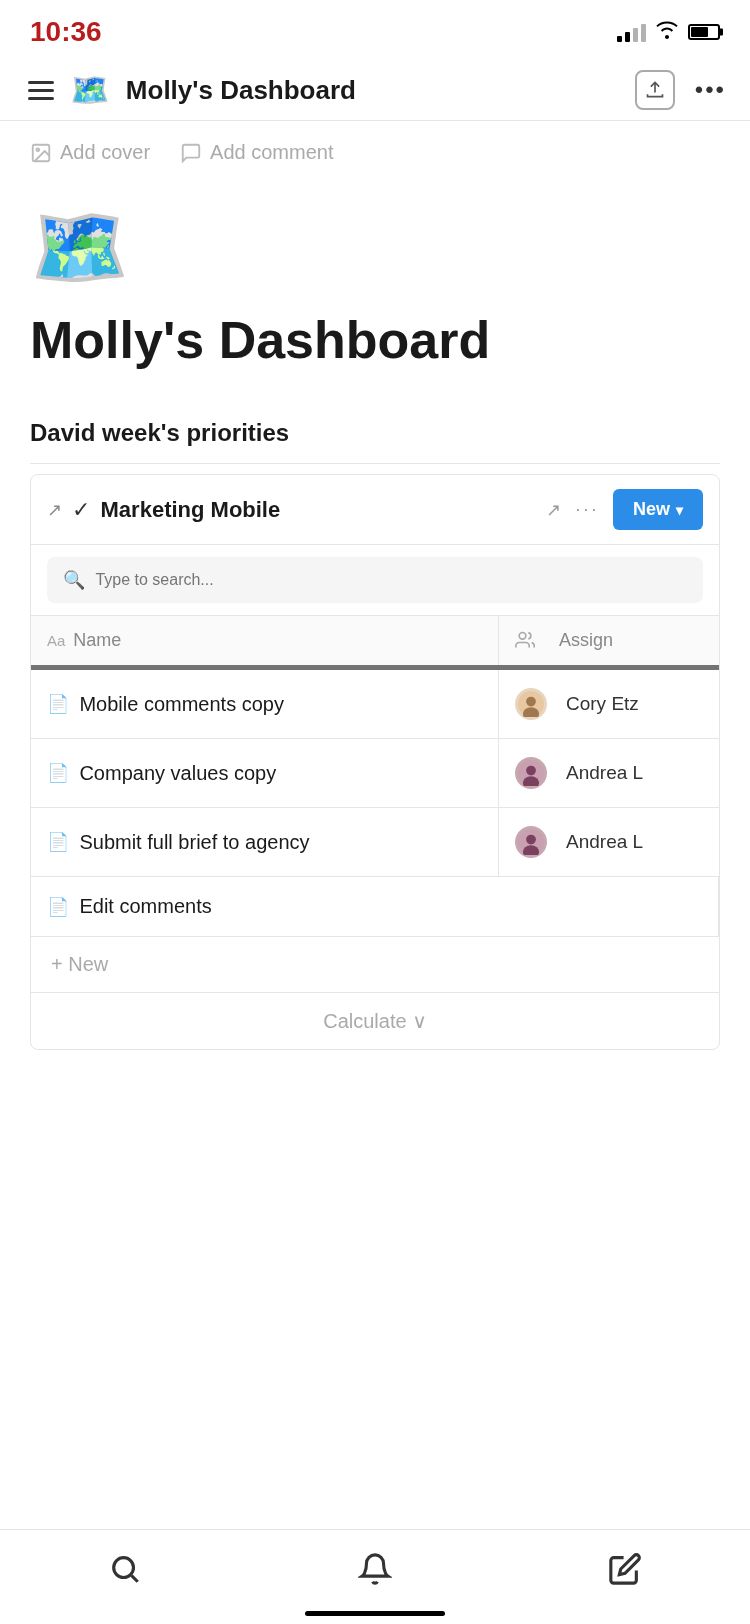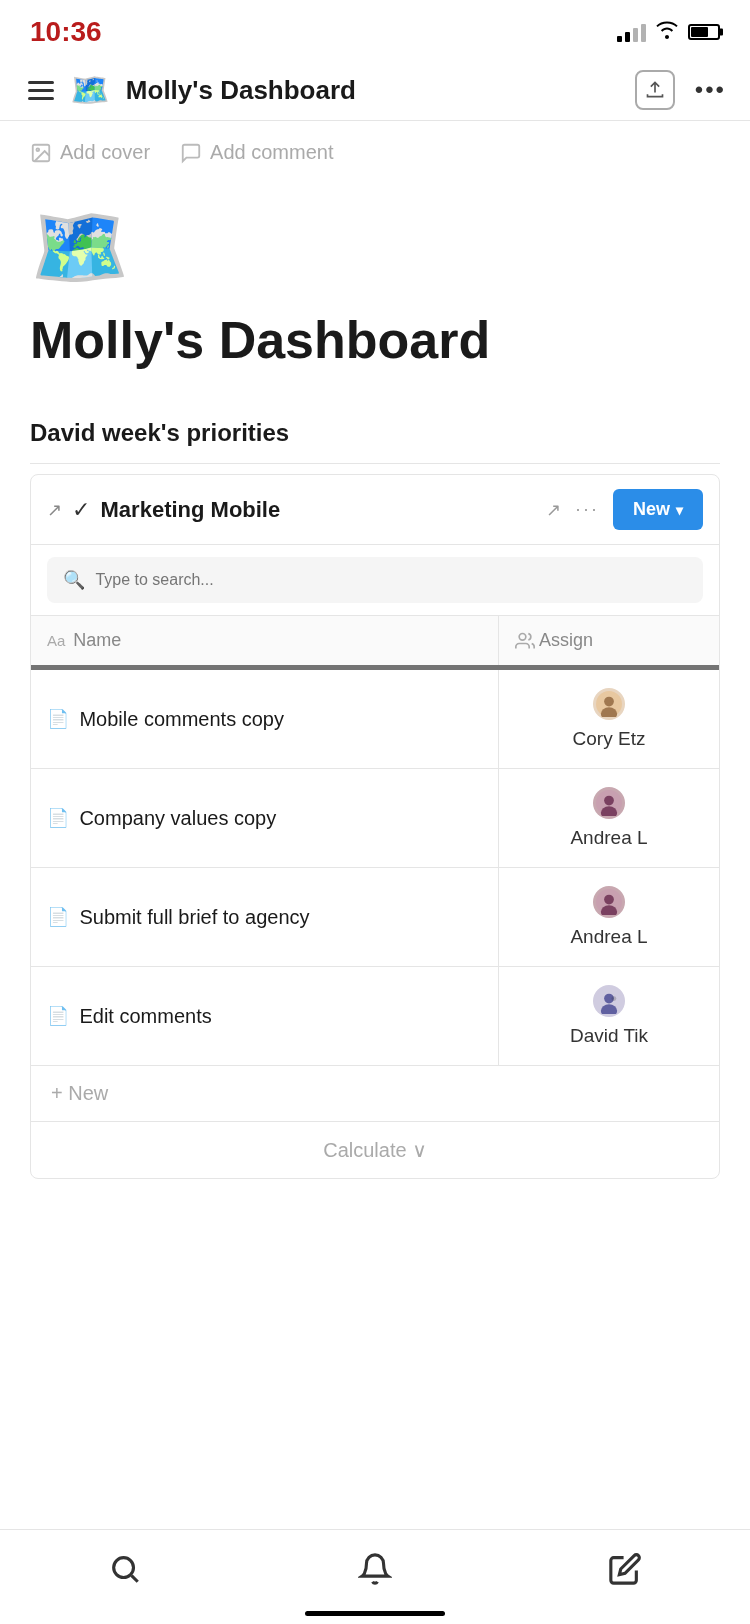--- a/index.html
+++ b/index.html
@@ -287,22 +287,22 @@
       gap: 8px;
       padding: 14px 16px;
       font-size: 18px;
       font-weight: 500;
       color: #888;
       border-right: 1px solid #e5e5e5;
     }
     .col-assign-hdr {
       width: 220px;
       display: flex;
-      align-items: flex-end;
-      gap: 4px;
+      align-items: flex-start;
+      gap: 24px;
       padding: 14px 16px;
       font-size: 18px;
       font-weight: 500;
       color: #888;
     }
 
     
     .db-row {
       display: flex;
       border-bottom: 1px solid #e5e5e5;
@@ -323,26 +323,25 @@
     }
     .cell-name .doc-icon {
       color: #bbb;
       font-size: 18px;
       flex-shrink: 0;
     }
     .cell-assign {
       width: 220px;
       display: flex;
       align-items: center;
-      gap: 8px;
+      gap: 19px;
       padding: 18px 16px;
       font-size: 20px;
       color: #1a1a1a;
       overflow: hidden;
-      flex-direction: column;
     }
     .avatar-circle {
       width: 32px;
       height: 32px;
       border-radius: 50%;
       flex-shrink: 0;
       display: flex;
       align-items: center;
       justify-content: center;
       font-size: 18px;
@@ -584,31 +583,20 @@
         </div>
         <span class="assignee-name">Andrea L</span>
       </div>
     </div>
 
     <div class="db-row">
       <div class="cell-name">
         <span class="doc-icon">📄</span>
         <span>Edit comments</span>
       </div>
-      <div class="cell-assign">
-        <div class="avatar-circle avatar-david">
-          <svg width="26" height="26" viewBox="0 0 32 32" xmlns="http://www.w3.org/2000/svg">
-            <circle cx="16" cy="16" r="16" fill="#d0cce0"></circle>
-            <circle cx="16" cy="13" r="6" fill="#6060a0"></circle>
-            <ellipse cx="16" cy="28" rx="10" ry="8" fill="#6060a0"></ellipse>
-            <circle cx="22" cy="13" r="3" fill="#222" opacity="0.2"></circle>
-          </svg>
-        </div>
-        <span class="assignee-name">David Tik</span>
-      </div>
     </div>
 
     <div class="add-row">
       <span>+ New</span>
     </div>
 
     <div class="calculate-row">
       <span>Calculate ∨</span>
     </div>
 

